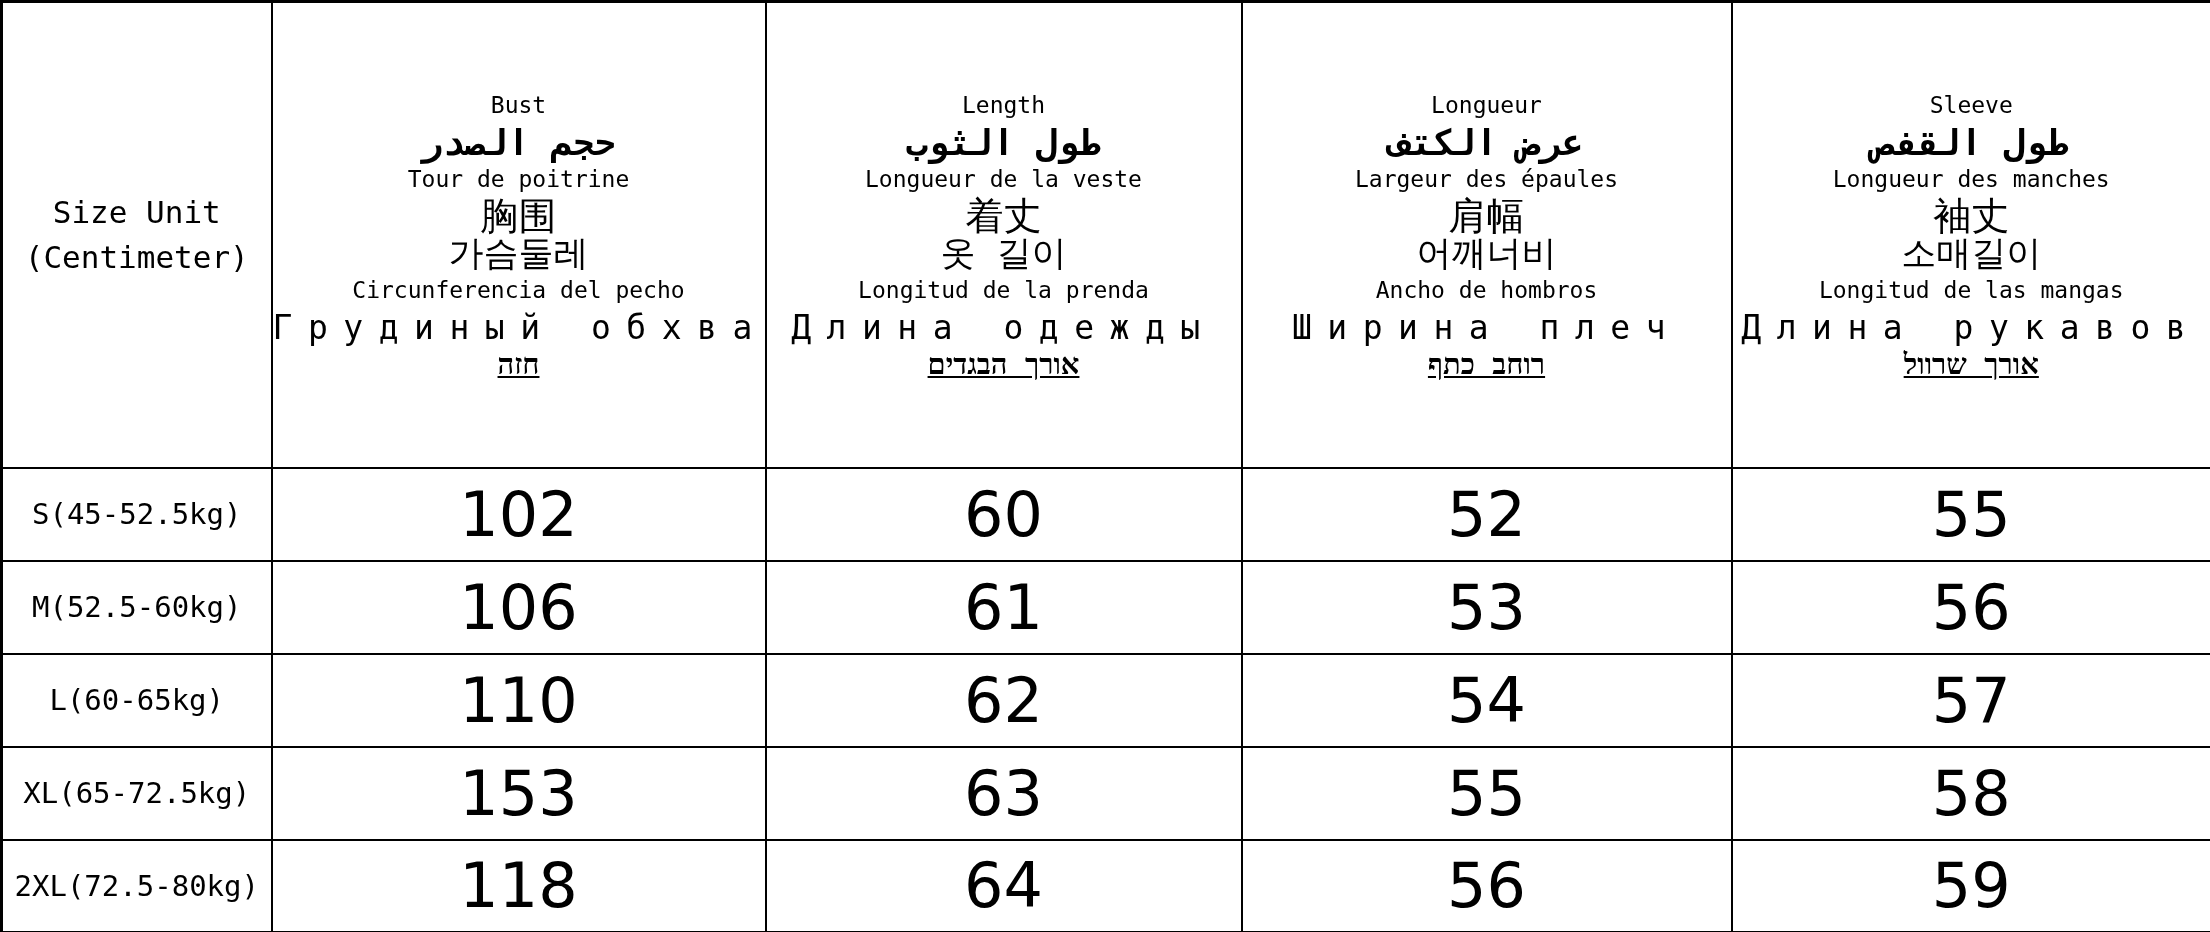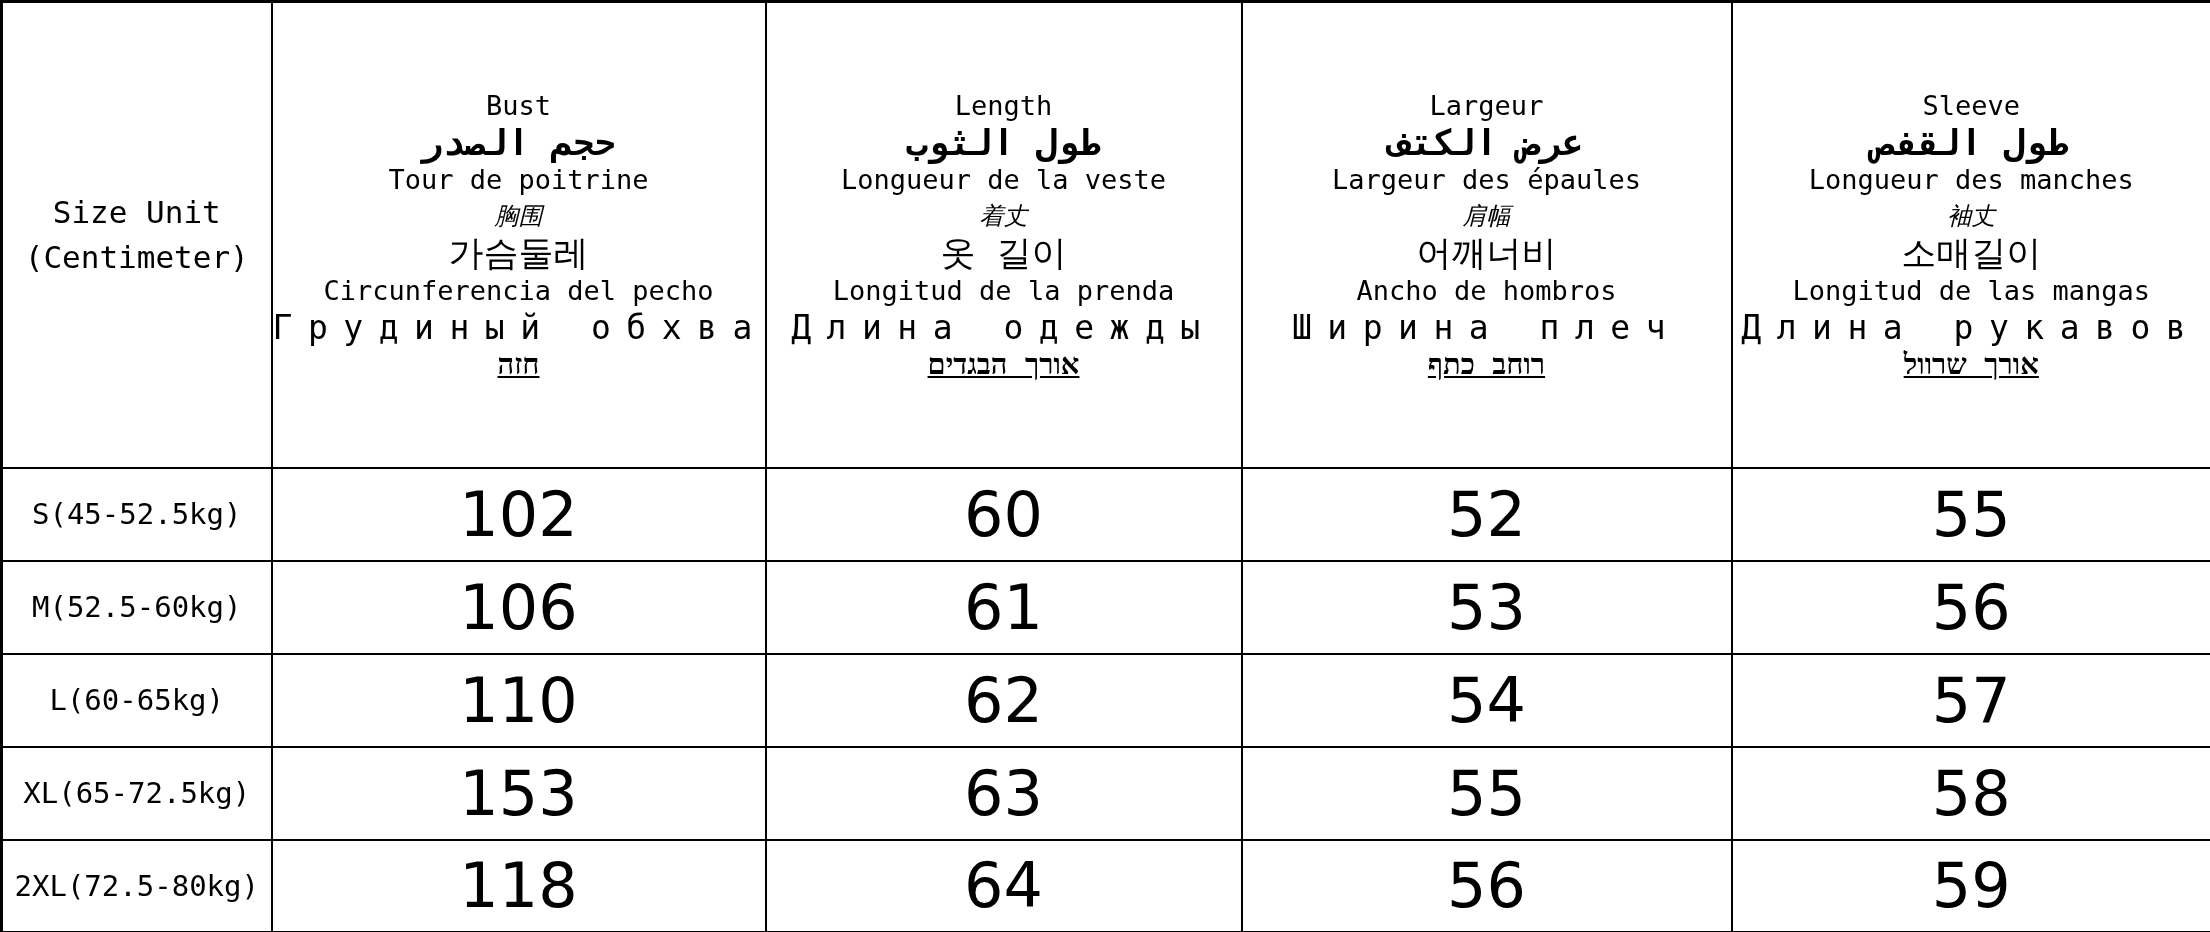--- a/index.html
+++ b/index.html
@@ -32,23 +32,23 @@
 
   .unit-line {
     font-size: 31px;
     line-height: 45px;
     white-space: nowrap;
   }
   .hdr-line {
     line-height: 37px;
     white-space: nowrap;
   }
-  .lang-en, .lang-fr, .lang-es { font-size: 27px; }
+  .lang-en, .lang-fr, .lang-es { font-size: 23px; }
   .lang-ar { font-size: 36px; font-weight: bold; direction: rtl; }
-  .lang-zh { font-size: 24px; font-style: italic; }
+  .lang-zh { font-size: 38px; }
   .lang-ko { font-size: 35px; }
   .lang-ru { font-size: 33px; letter-spacing: 0.47em; }
   .lang-he { font-size: 29px; font-weight: bold; direction: rtl; text-decoration: underline; }
 
   .size-label {
     font-size: 29px;
     white-space: nowrap;
   }
   .value-cell {
     font-family: "DejaVu Sans", sans-serif;
@@ -90,21 +90,21 @@
       <div class="hdr-line lang-ar">طول الثوب</div>
       <div class="hdr-line lang-fr">Longueur de la veste</div>
       <div class="hdr-line lang-zh">着丈</div>
       <div class="hdr-line lang-ko">옷 길이</div>
       <div class="hdr-line lang-es">Longitud de la prenda</div>
       <div class="hdr-line lang-ru">Длина одежды</div>
       <div class="hdr-line lang-he">אורך הבגדים</div>
     </th>
 
     <th>
-      <div class="hdr-line lang-en">Largeur</div>
+      <div class="hdr-line lang-en">Longueur</div>
       <div class="hdr-line lang-ar">عرض الكتف</div>
       <div class="hdr-line lang-fr">Largeur des épaules</div>
       <div class="hdr-line lang-zh">肩幅</div>
       <div class="hdr-line lang-ko">어깨너비</div>
       <div class="hdr-line lang-es">Ancho de hombros</div>
       <div class="hdr-line lang-ru">Ширина плеч</div>
       <div class="hdr-line lang-he">רוחב כתף</div>
     </th>
 
     <th>

